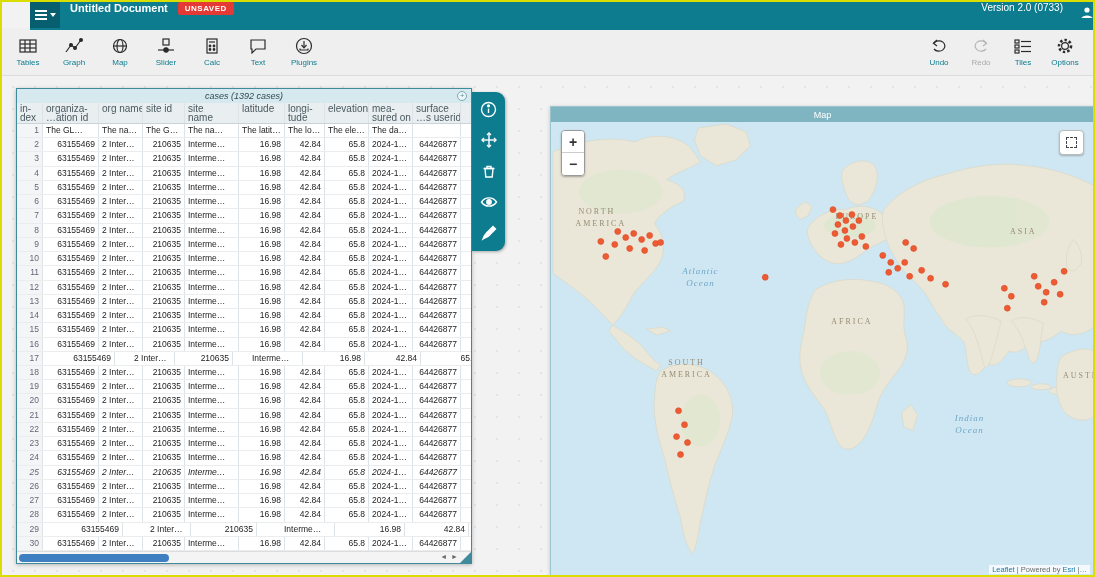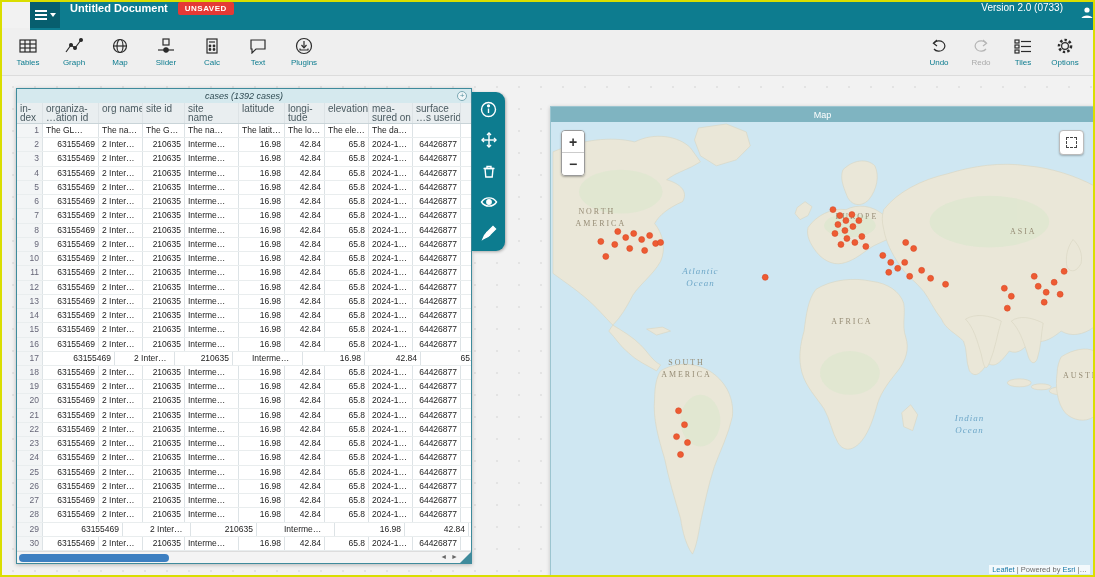--- a/index.html
+++ b/index.html
@@ -583,21 +583,21 @@
         <div class="cell r">63155469</div>
         <div class="cell l">2 Inter…</div>
         <div class="cell r">210635</div>
         <div class="cell l">Interme…</div>
         <div class="cell r">16.98</div>
         <div class="cell r">42.84</div>
         <div class="cell r">65.8</div>
         <div class="cell l">2024-12…</div>
         <div class="cell r">64426877</div>
       </div>
-      <div class="grid-row" style="grid-template-columns: 26px 56px 44px 42px 54px 46px 40px 44px 44px 48px;">
+      <div class="grid-row" style="grid-template-columns: 26px 56px 44px 42px 54px 46px 40px 44px 44px 48px; font-style: italic;">
         <div class="cell idx">25</div>
         <div class="cell r">63155469</div>
         <div class="cell l">2 Inter…</div>
         <div class="cell r">210635</div>
         <div class="cell l">Interme…</div>
         <div class="cell r">16.98</div>
         <div class="cell r">42.84</div>
         <div class="cell r">65.8</div>
         <div class="cell l">2024-12…</div>
         <div class="cell r">64426877</div>

